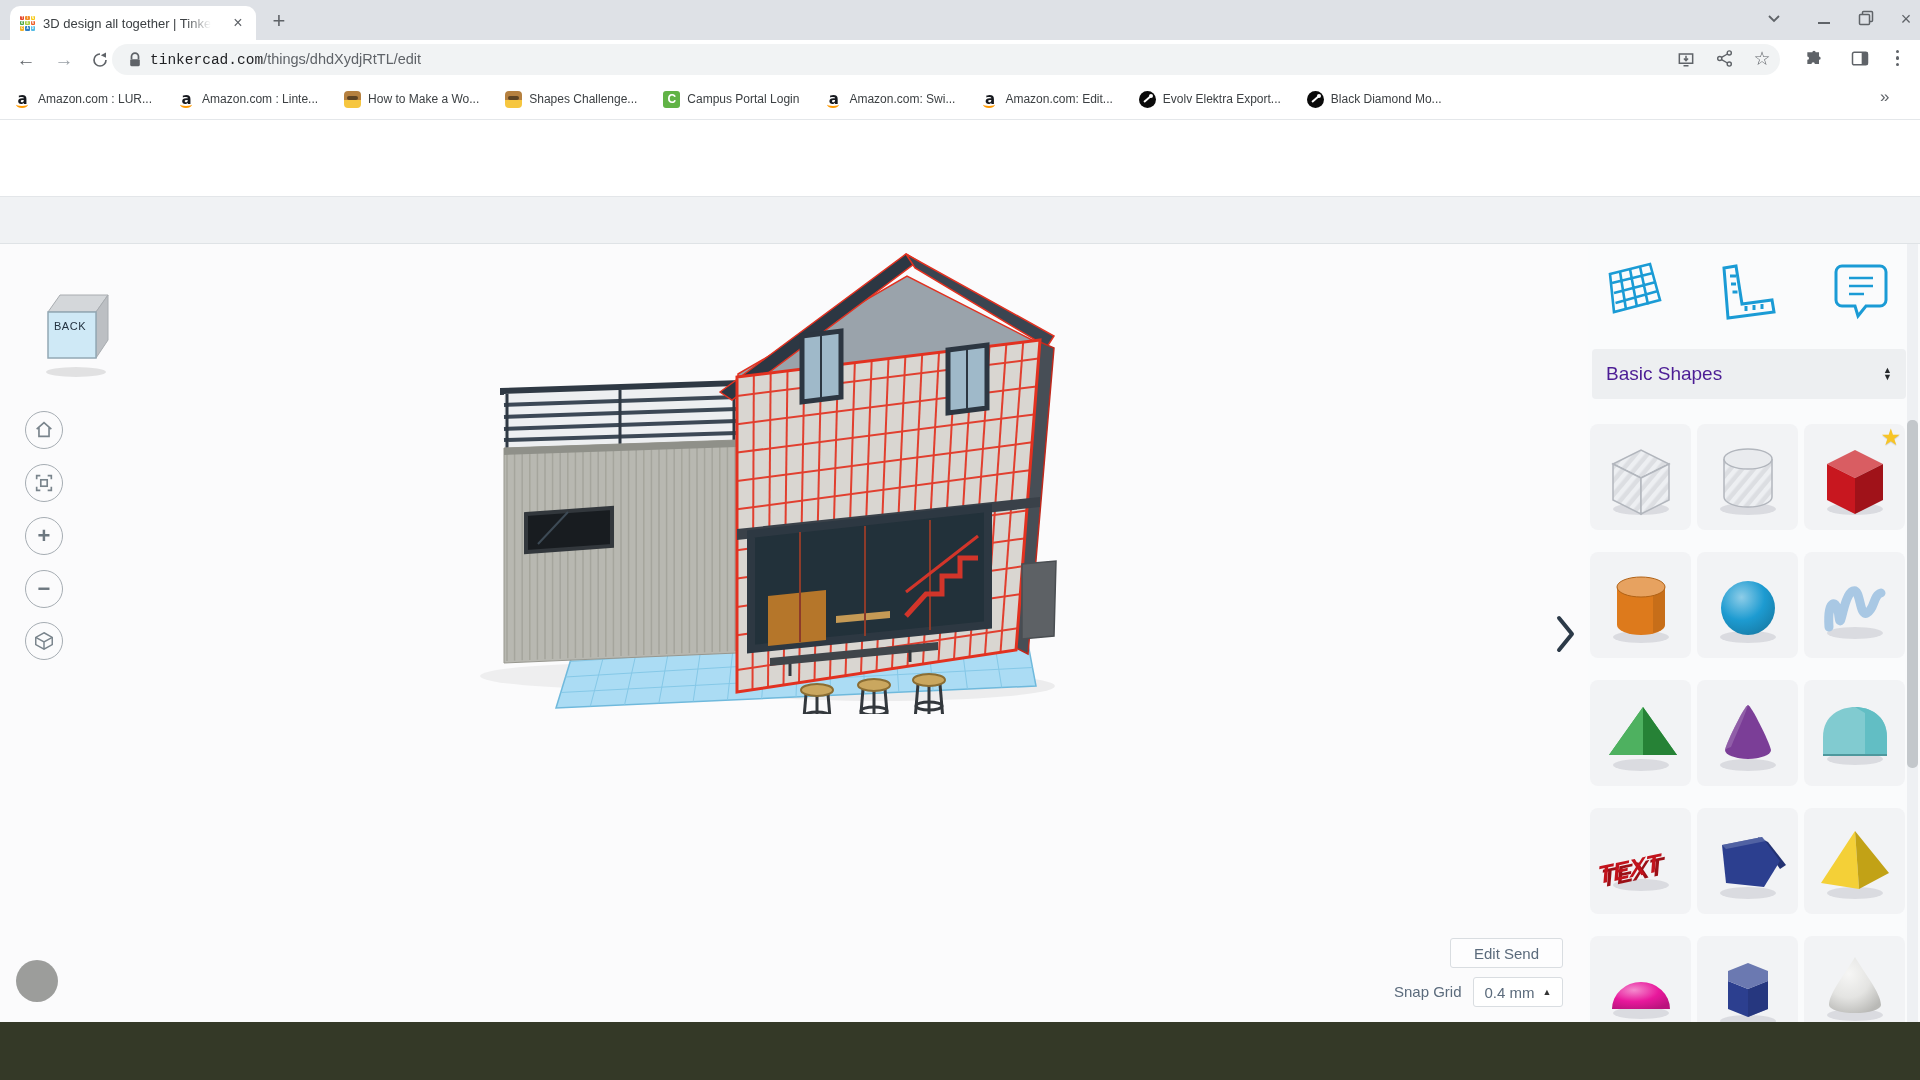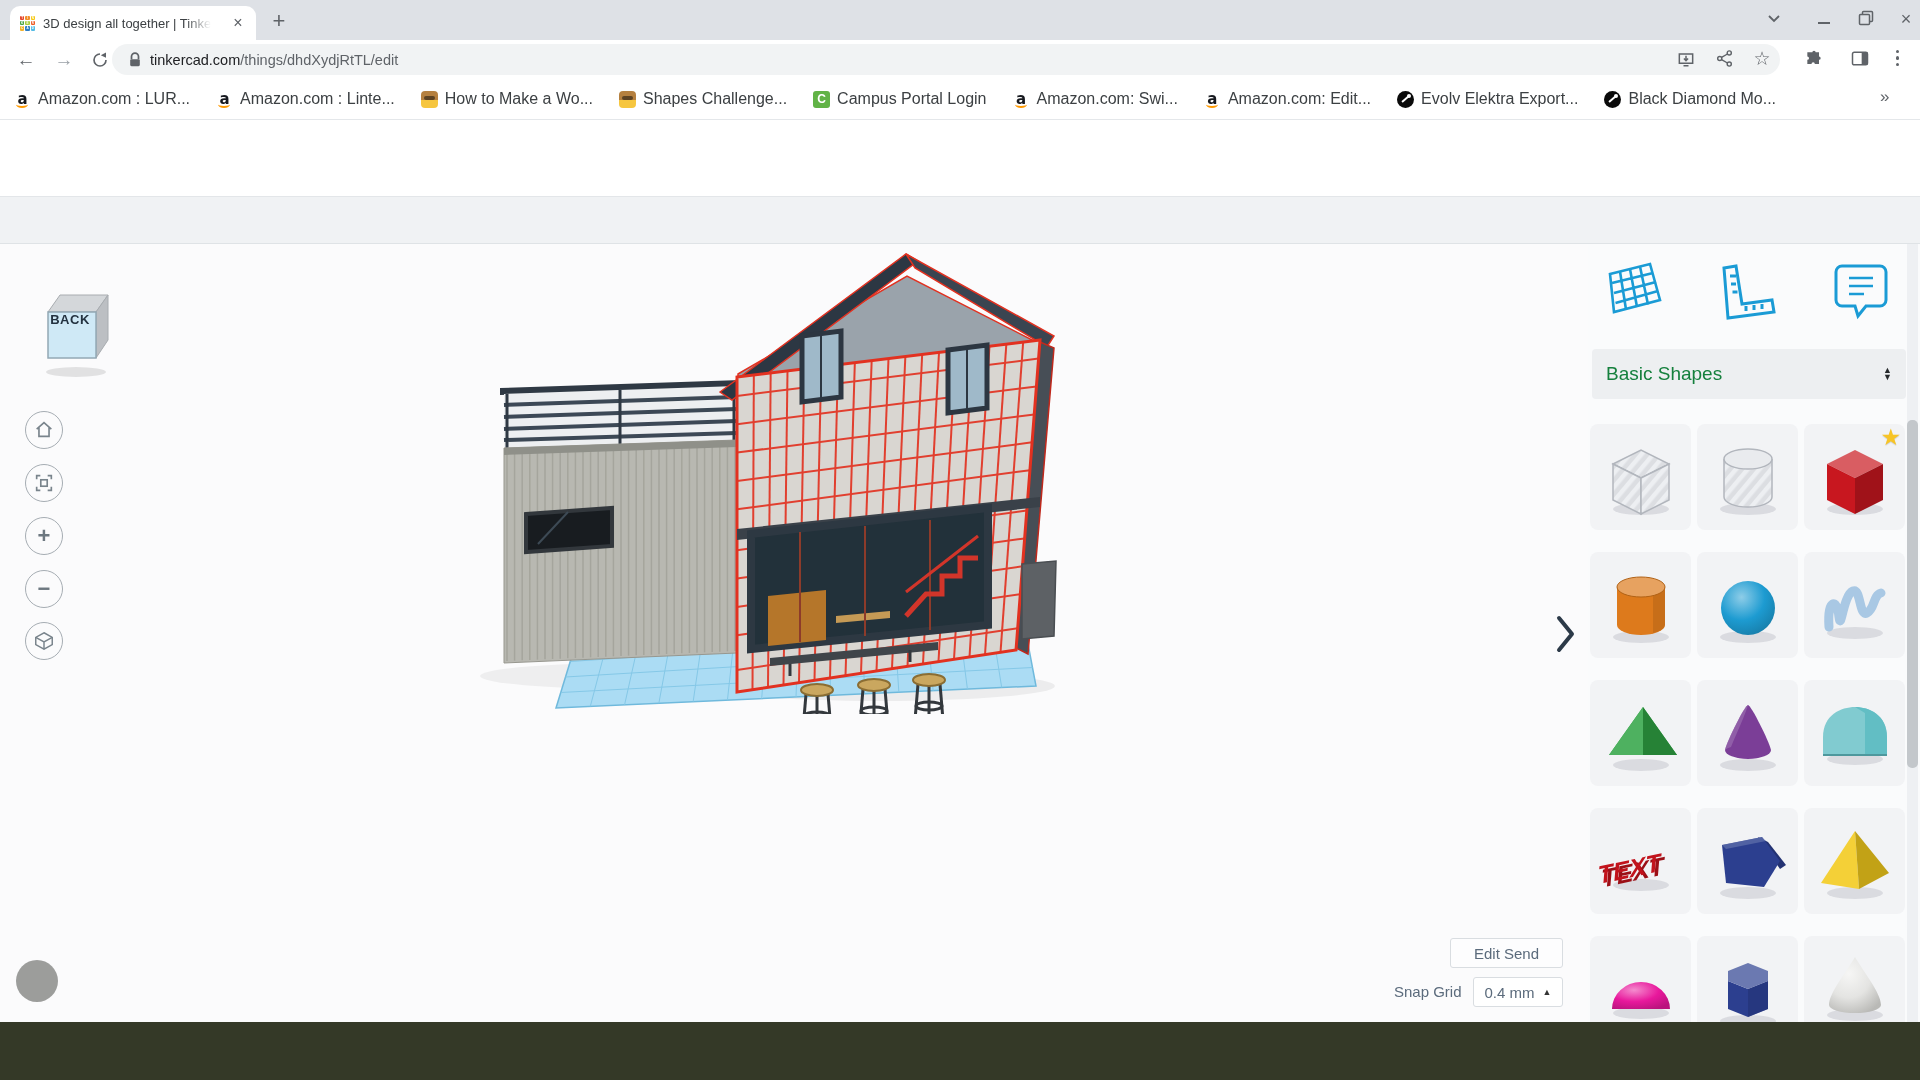--- a/index.html
+++ b/index.html
@@ -28,31 +28,31 @@
   #tabfav i{font-size:3px;border-radius:1px;}
   #hlogo{left:6px;top:133px;width:55px;height:55px;gap:1px;}
   #hlogo i{font-size:11px;border-radius:2px;}
 
   
   #addrbar{position:absolute;left:0;top:40px;width:1920px;height:39px;background:#fff;}
   .nav-ic{position:absolute;top:6px;width:28px;height:28px;color:#5f6368;font-size:19px;text-align:center;line-height:28px;}
   #omnibox{position:absolute;left:112px;top:4px;width:1668px;height:31px;border-radius:16px;background:#f1f3f4;
     display:flex;align-items:center;}
   #urltext{font-size:14.5px;margin-left:8px;white-space:nowrap;}
-  #urltext .dom{color:#202124;} #urltext .path{color:#5f6368;}
+  #urltext .dom{color:#202124;font-family:Liberation Mono, monospace;} #urltext .path{color:#5f6368;}
   .ob-ic{position:absolute;top:5px;width:28px;height:26px;color:#5f6368;text-align:center;}
   .dots{position:absolute;left:1894px;top:8px;display:flex;flex-direction:column;align-items:center;}
   .dots i{width:3.5px;height:3.5px;border-radius:50%;background:#5f6368;margin:1.6px;}
 
   
   #bmbar{position:absolute;left:0;top:79px;width:1920px;height:40px;background:#fff;border-bottom:1px solid #e4e7ea;
     display:flex;align-items:center;}
   #bmitems{display:flex;align-items:center;margin-left:14px;gap:26px;}
   .bm{display:flex;align-items:center;gap:7px;white-space:nowrap;}
-  .bm-label{font-size:16px;color:#3c4043;}
+  .bm-label{font-size:12px;color:#3c4043;}
   .fav{width:17px;height:17px;display:inline-flex;align-items:center;justify-content:center;position:relative;flex:none;}
   .fav-amazon{font-weight:bold;font-size:15px;color:#16191f;font-family:"DejaVu Sans",sans-serif;}
   .fav-amazon::after{content:"";position:absolute;left:2px;bottom:0;width:12px;height:5px;
     border-bottom:2px solid #ff9900;border-radius:50%;}
   .fav-wood{border-radius:4px;background:linear-gradient(180deg,#b5803f 0 52%,#f6c63f 52%);}
   .fav-wood::after{content:"";position:absolute;left:3px;top:5px;width:11px;height:4px;background:#5d4323;border-radius:2px;}
   .fav-c{border-radius:3px;background:#61b346;color:#fff;font-weight:bold;font-size:12px;}
   .fav-climb{border-radius:50%;background:#0a0a0a;}
   .fav-climb::before{content:"";position:absolute;left:4px;top:7px;width:9px;height:2px;background:#fff;transform:rotate(-40deg);}
   .fav-climb::after{content:"";position:absolute;right:3px;top:3px;width:4px;height:4px;border-radius:50%;background:#fff;}
@@ -82,32 +82,32 @@
   .tsep{position:absolute;top:196px;width:1px;height:48px;background:#e0e4e7;}
   .tbtn{position:absolute;top:201px;height:38px;background:#fafbfc;border:1px solid #d8dce1;border-radius:3px;
     font-size:17px;color:#33475b;display:flex;align-items:center;justify-content:center;box-sizing:border-box;}
 
   
   #viewport{position:absolute;left:0;top:244px;width:1588px;height:778px;background:#fbfbfc;}
   #panel{position:absolute;left:1588px;top:244px;width:332px;height:778px;background:#fafbfc;overflow:hidden;}
   .ptool{position:absolute;top:12px;width:64px;height:64px;}
   #shapesel{position:absolute;left:4px;top:105px;width:314px;height:50px;background:#edeff1;border-radius:4px;
     display:flex;align-items:center;box-sizing:border-box;padding:0 14px;}
-  #shapesel span.lab{font-size:19px;color:#15803d;flex:1;}
+  #shapesel span.lab{font-size:19px;color:#4c1d95;flex:1;}
   #shapesel .arr{display:flex;flex-direction:column;line-height:7px;font-size:9px;color:#26292c;text-align:center;}
   .shape-cell{position:absolute;width:101px;height:106px;background:#f2f3f5;border-radius:8px;}
   .shape-cell svg{display:block;margin:3px auto 0;}
   .star{position:absolute;top:0px;right:4px;font-size:23px;color:#f7c426;text-shadow:0 1px 1px rgba(0,0,0,.15);}
   #ptrack{position:absolute;left:319px;top:0;width:11px;height:778px;background:#eef0f3;}
   #pthumb{position:absolute;left:319px;top:176px;width:11px;height:348px;background:#c3c7cb;border-radius:5px;}
   #pcollapse{position:absolute;left:1554px;top:612px;width:24px;height:44px;}
 
   
   #viewcube{position:absolute;left:38px;top:288px;width:80px;height:92px;}
-  #vclabel{position:absolute;left:46px;top:312px;width:48px;text-align:center;font-size:13px;font-weight:bold;
+  #vclabel{position:absolute;left:46px;top:320px;width:48px;text-align:center;font-size:11px;font-weight:normal;
     color:#233240;letter-spacing:.5px;}
   .navbtn{position:absolute;left:25px;width:38px;height:38px;border-radius:50%;border:1.5px solid #a6adb3;
     box-sizing:border-box;color:#6d7press880;display:flex;align-items:center;justify-content:center;background:#fbfbfc;}
   .navbtn svg{width:22px;height:22px;}
   .navbtn.txt{font-size:22px;color:#6d7880;font-weight:bold;line-height:1;}
 
   #editgrid{position:absolute;left:1450px;top:938px;width:113px;height:30px;background:#fdfdfe;border:1px solid #d9dde1;
     border-radius:3px;font-size:15px;color:#5b6b7c;display:flex;align-items:center;justify-content:center;box-sizing:border-box;}
   #snaplab{position:absolute;left:1394px;top:983px;font-size:15px;color:#5b6b7c;}
   #snapval{position:absolute;left:1473px;top:977px;width:90px;height:30px;background:#fff;border:1px solid #d9dde1;

